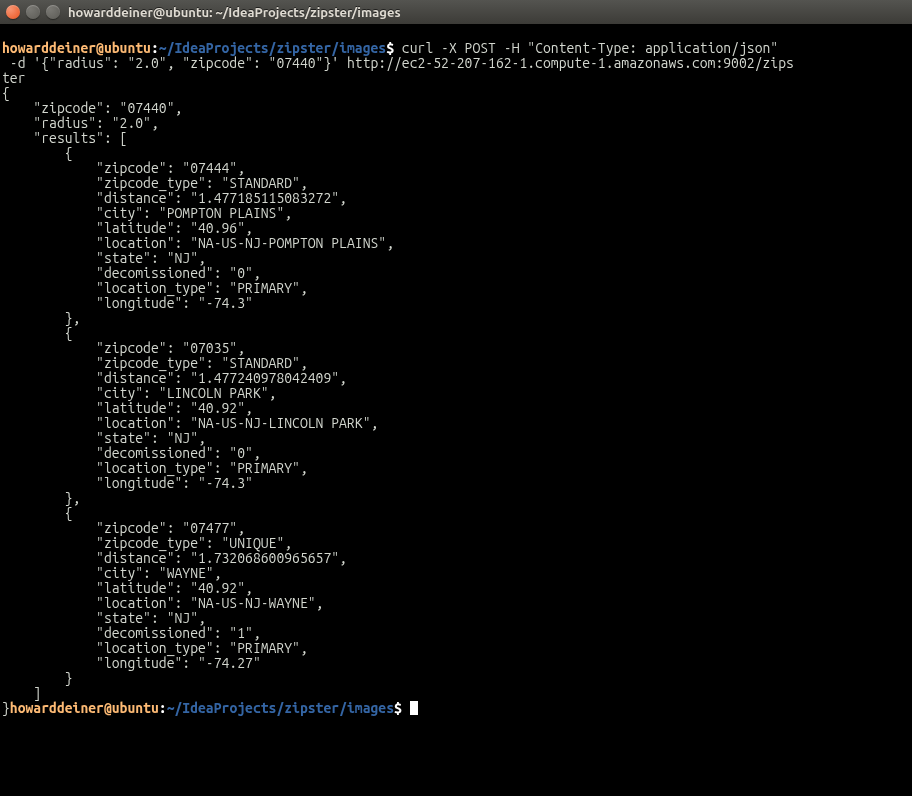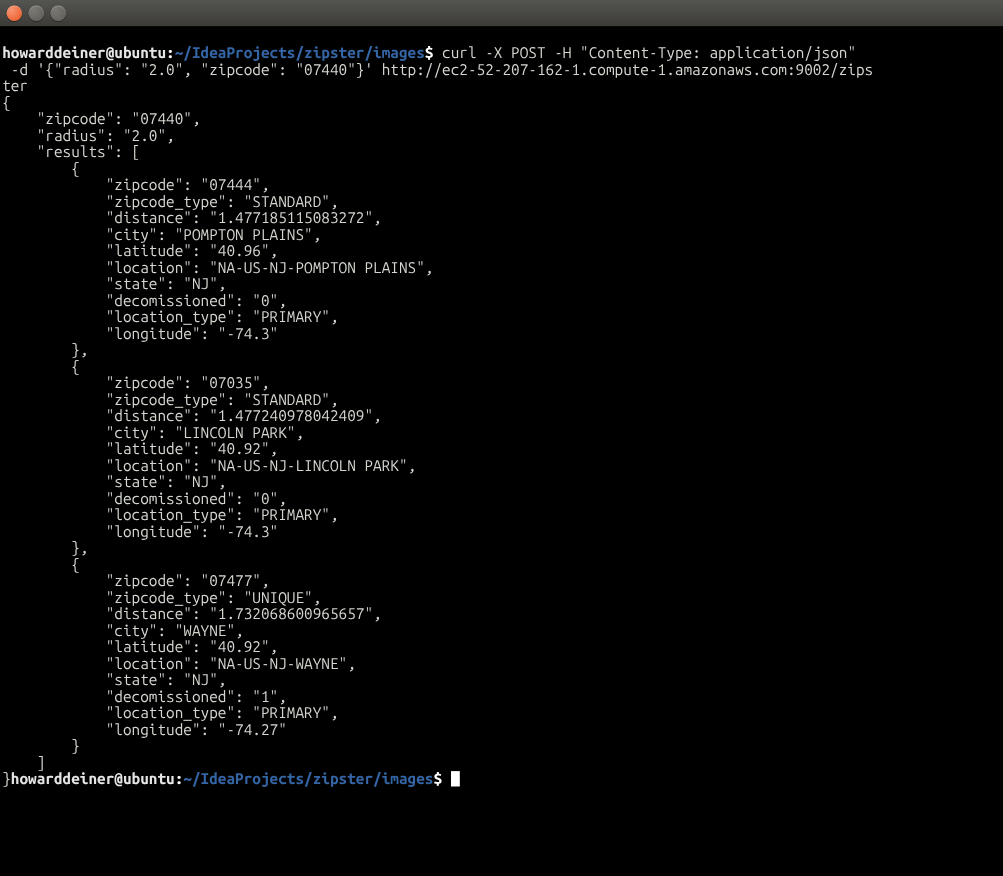--- a/index.html
+++ b/index.html
@@ -52,21 +52,21 @@
     padding: 2px 2px 2px 2px;
     white-space: pre;
     height: 772px;
     overflow: hidden;
   }
   .terminal pre {
     margin: 0;
     font-family: inherit;
   }
 
-  .g  { color: #e5e5e5; font-weight: bold; }  
+  .g  { color: #fdba74; font-weight: bold; }  
   .b  { color: #3465a4; font-weight: bold; }  
   .w  { color: #ffffff; font-weight: bold; }  
   .n  { color: #d3d7cf; }                     
 
   .cursor {
     display: inline-block;
     width: 8px;
     height: 14px;
     background: #fff;
     vertical-align: -2px;
@@ -74,20 +74,21 @@
 </style>
 </head>
 <body>
 
 <div class="titlebar">
   <div class="window-controls">
     <span class="btn-circle btn-close"></span>
     <span class="btn-circle btn-other"></span>
     <span class="btn-circle btn-other"></span>
   </div>
+  <div class="title-text">howarddeiner@ubuntu: ~/IdeaProjects/zipster/images</div>
 </div>
 
 <div class="terminal">
 <pre><span class="g">howarddeiner@ubuntu</span><span class="w">:</span><span class="b">~</span><span class="b">/IdeaProjects/zipster/images</span><span class="w">$</span><span class="n"> curl -X POST -H "Content-Type: application/json"</span>
 <span class="n"> -d '{"radius": "2.0", "zipcode": "07440"}' http://ec2-52-207-162-1.compute-1.amazonaws.com:9002/zips</span>
 <span class="n">ter</span>
 <span class="n">{</span>
 <span class="n">    "zipcode": "07440",</span>
 <span class="n">    "radius": "2.0",</span>
 <span class="n">    "results": [</span>

